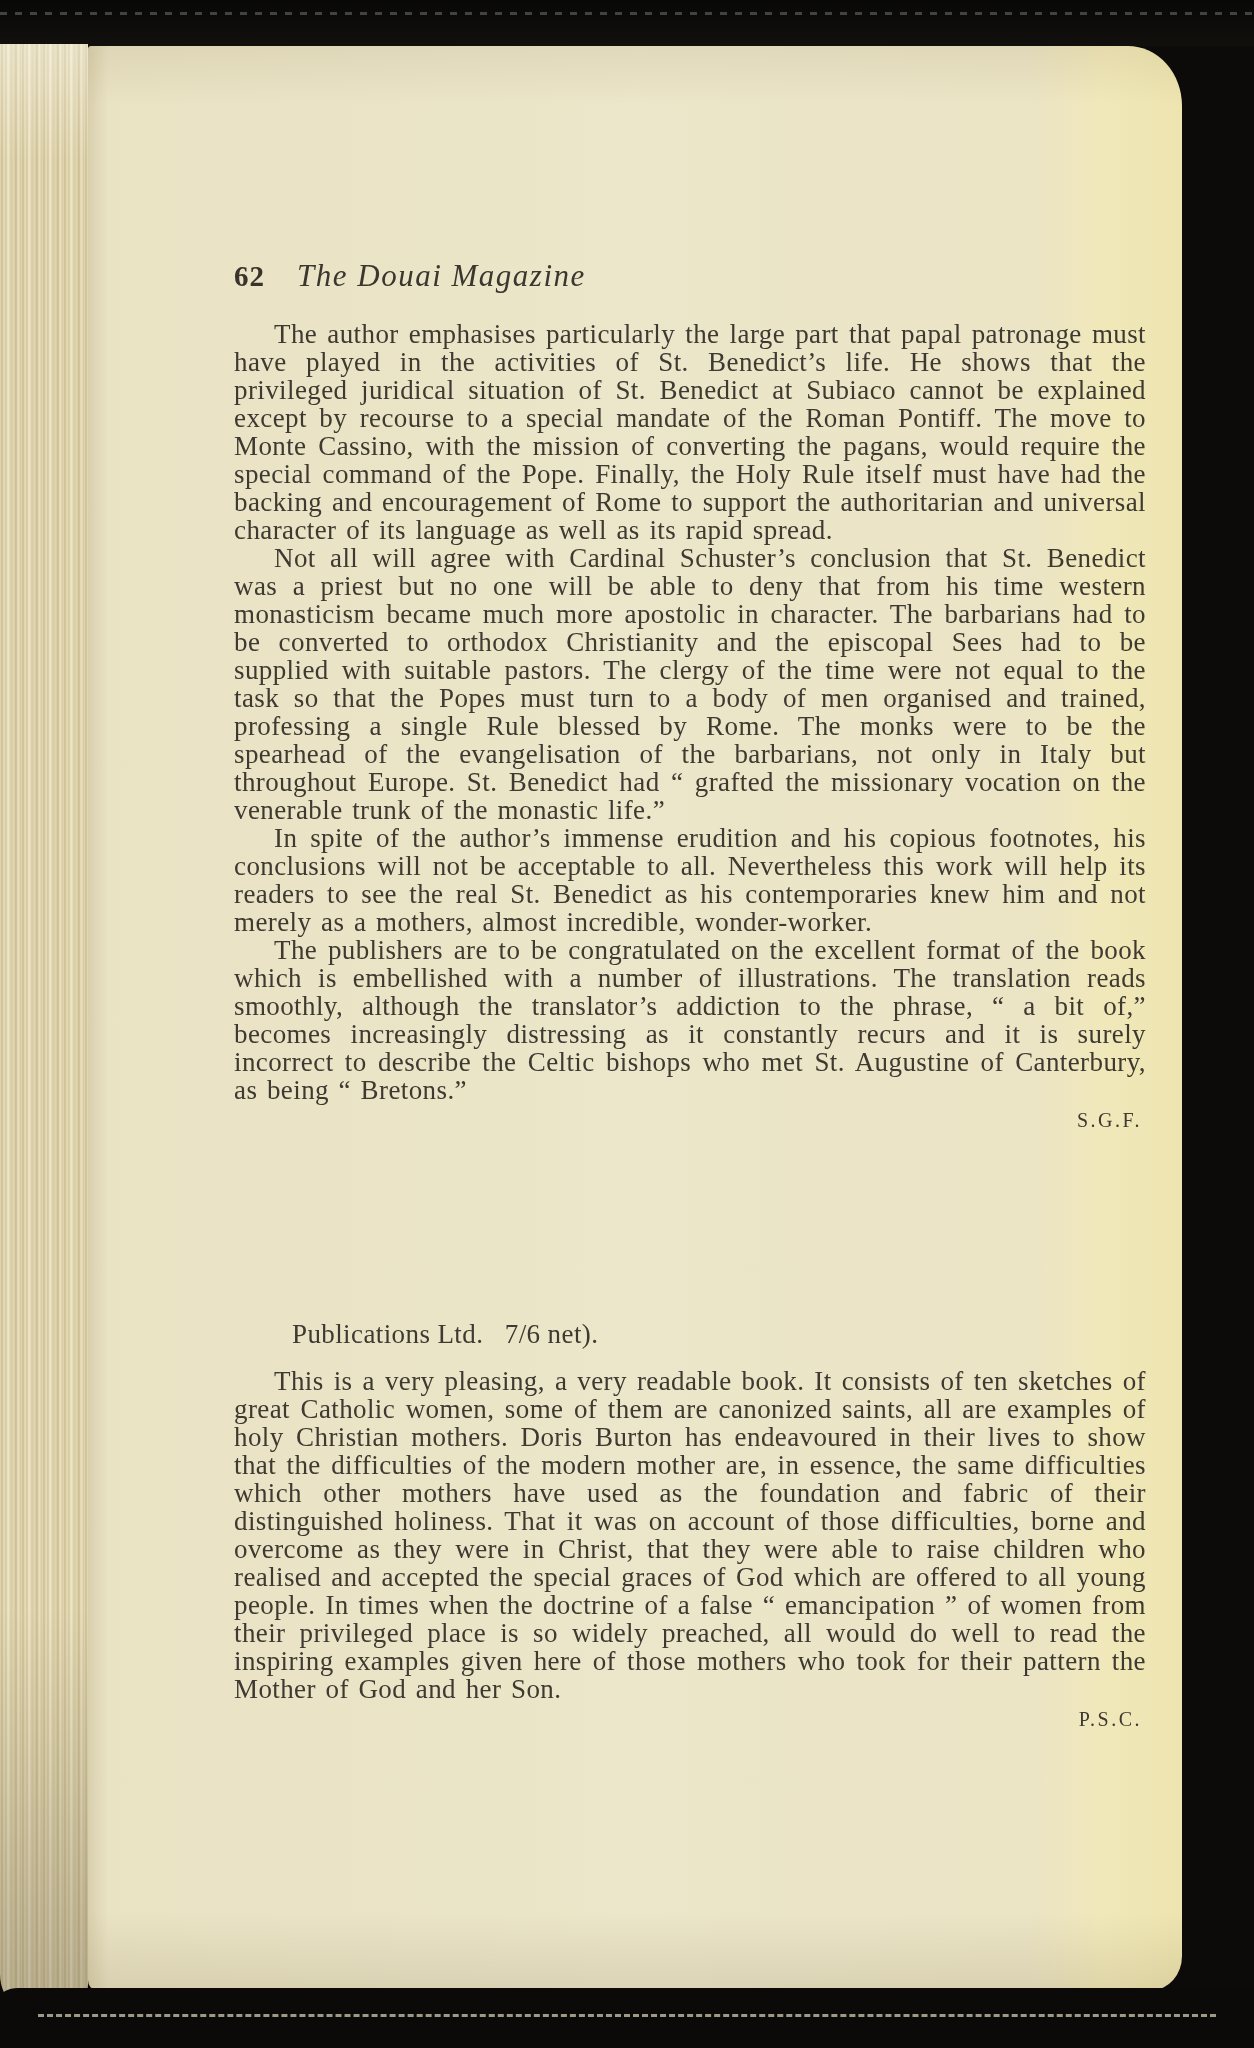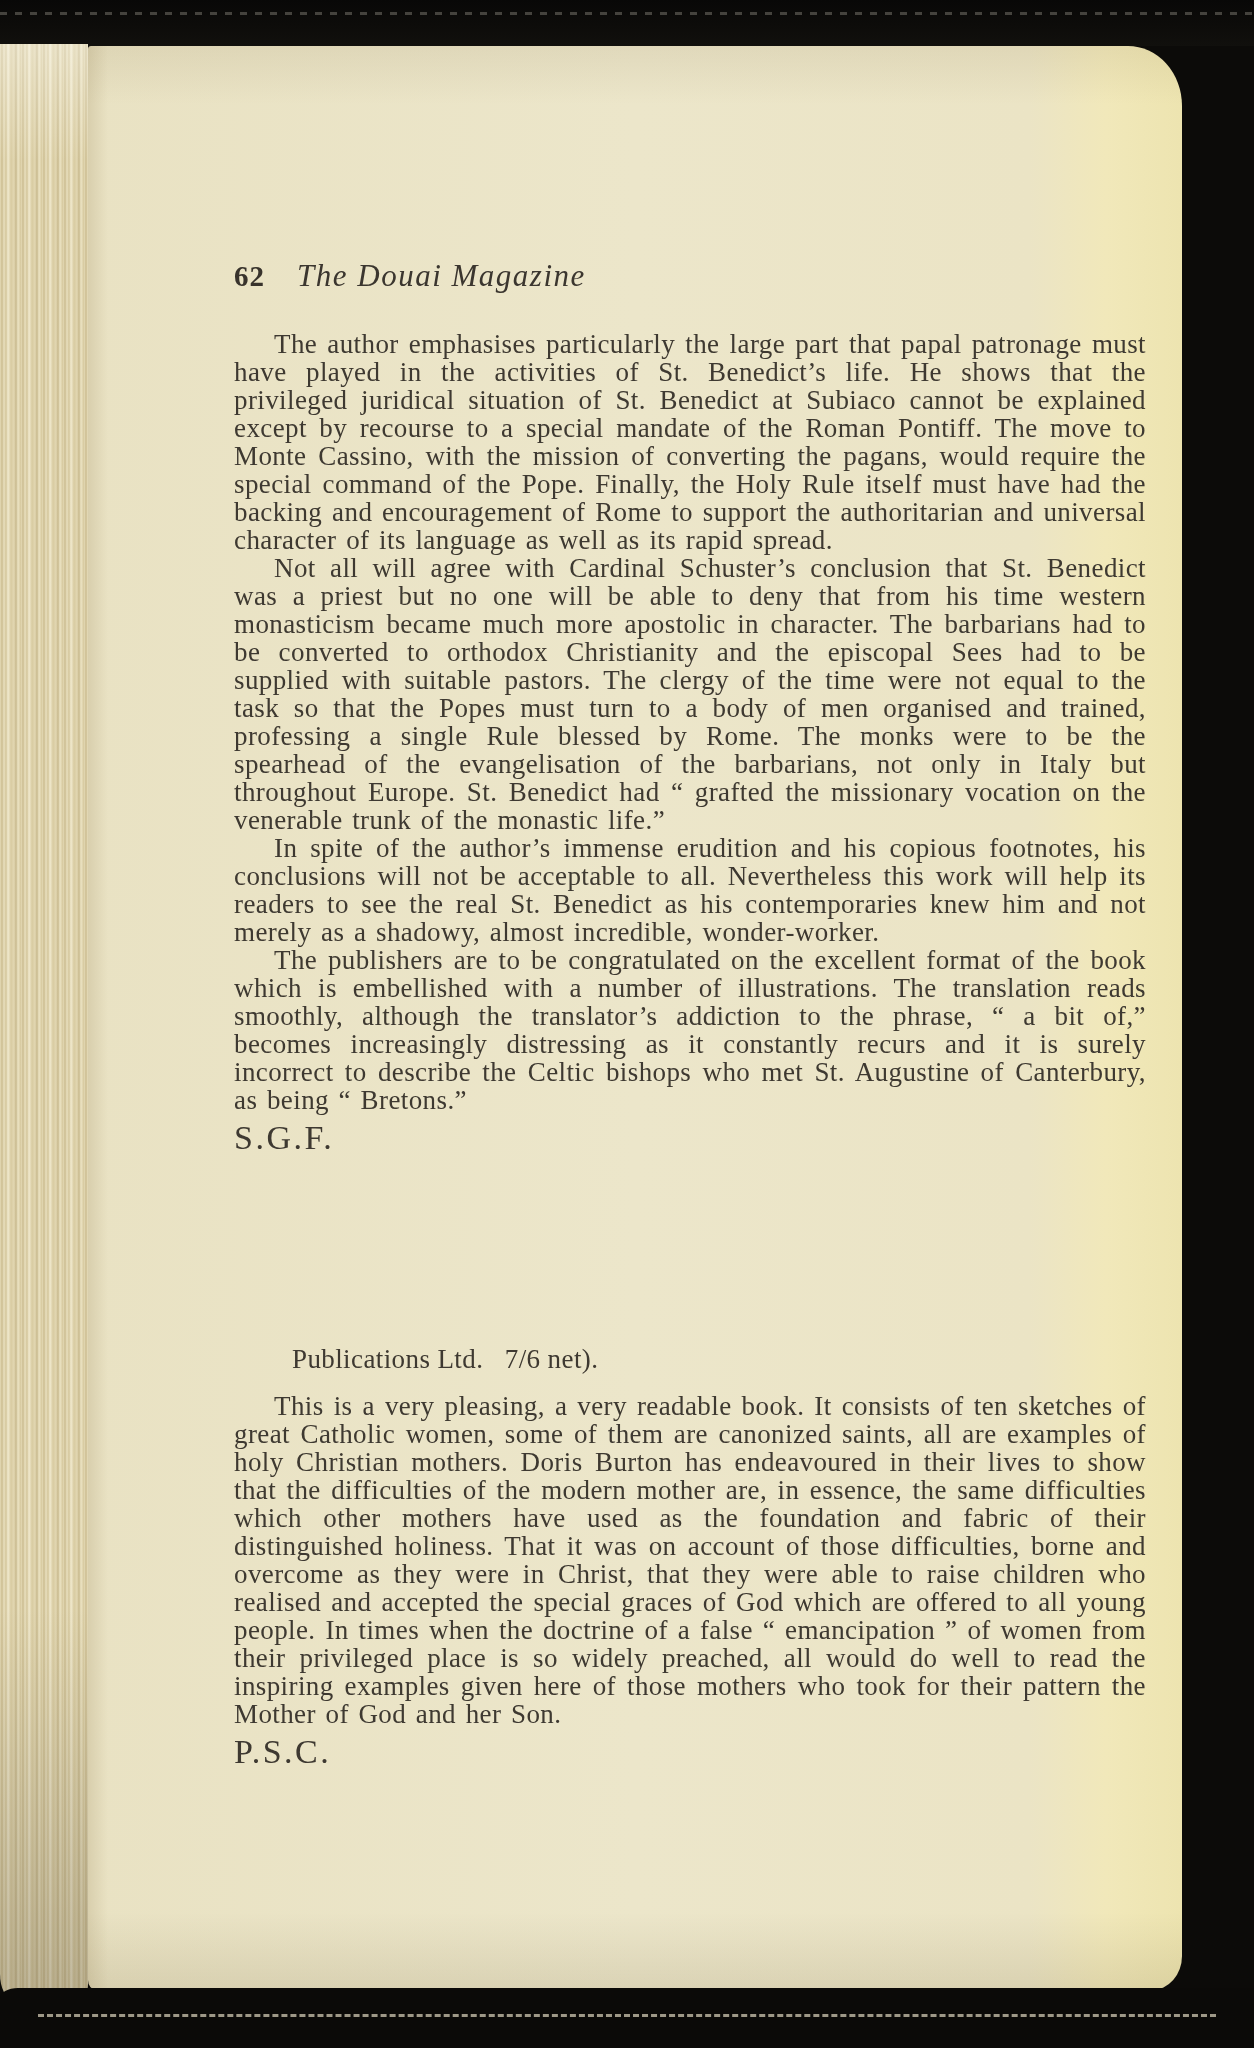--- a/index.html
+++ b/index.html
@@ -66,24 +66,24 @@
   .magazine-title{
     font-style:italic;font-size:31px;margin-left:32px;letter-spacing:1.5px;color:#3b362f;
   }
   .body-par{
     margin:0;
     text-indent:40px;
     text-align:justify;
     font-size:27px;line-height:28px;
     letter-spacing:0.4px;word-spacing:2.5px;
   }
-  .first-par{margin-top:36px;}
+  .first-par{margin-top:26px;}
   .signature{
-    text-align:left;
-    font-size:34px;letter-spacing:2.5px;
+    text-align:right;
+    font-size:20px;letter-spacing:2.5px;
     padding-right:4px;margin-top:5px;
   }
   .review-heading{
     margin-top:186px;
     font-size:27px;line-height:33px;
     letter-spacing:0.4px;
   }
   .review-heading .h-line1{word-spacing:7px;}
   .review-heading .h-line2{padding-left:58px;white-space:pre-wrap;}
   .second-par{margin-top:16px;}
@@ -99,21 +99,21 @@
 
 <div class="page">
   <div class="text-area">
 
     <div class="page-header">
       <span class="page-number">62</span><span class="magazine-title">The Douai Magazine</span>
     </div>
 
     <p class="body-par first-par">The author emphasises particularly the large part that papal patronage must have played in the activities of St. Benedict’s life. He shows that the privileged juridical situation of St. Benedict at Subiaco cannot be explained except by recourse to a special mandate of the Roman Pontiff.  The move to Monte Cassino, with the mission of converting the pagans, would require the special command of the Pope.  Finally, the Holy Rule itself must have had the backing and encouragement of Rome to support the authoritarian and universal character of its language as well as its rapid spread.</p>
     <p class="body-par">Not all will agree with Cardinal Schuster’s conclusion that St. Benedict was a priest but no one will be able to deny that from his time western monasticism became much more apostolic in character. The barbarians had to be converted to orthodox Christianity and the episcopal Sees had to be supplied with suitable pastors.  The clergy of the time were not equal to the task so that the Popes must turn to a body of men organised and trained, professing a single Rule blessed by Rome.  The monks were to be the spearhead of the evangelisation of the barbarians, not only in Italy but throughout Europe.  St. Benedict had “ grafted the missionary vocation on the venerable trunk of the monastic life.”</p>
-    <p class="body-par">In spite of the author’s immense erudition and his copious footnotes, his conclusions will not be acceptable to all.  Nevertheless this work will help its readers to see the real St. Benedict as his contemporaries knew him and not merely as a shadowy, almost incredible, wonder-worker.</p>
+    <p class="body-par">In spite of the author’s immense erudition and his copious footnotes, his conclusions will not be acceptable to all.  Nevertheless this work will help its readers to see the real St. Benedict as his contemporaries knew him and not merely as a mothers, almost incredible, wonder-worker.</p>
     <p class="body-par">The publishers are to be congratulated on the excellent format of the book which is embellished with a number of illustrations.  The translation reads smoothly, although the translator’s addiction to the phrase, “ a bit of,” becomes increasingly distressing as it constantly recurs and it is surely incorrect to describe the Celtic bishops who met St. Augustine of Canterbury, as being “ Bretons.”</p>
 
     <div class="signature">S.G.F.</div>
 
     <div class="review-heading">
       <div class="h-line2">Publications Ltd.   7/6 net).</div>
     </div>
 
     <p class="body-par second-par">This is a very pleasing, a very readable book.  It consists of ten sketches of great Catholic women, some of them are canonized saints, all are examples of holy Christian mothers.  Doris Burton has endeavoured in their lives to show that the difficulties of the modern mother are, in essence, the same difficulties which other mothers have used as the foundation and fabric of their distinguished holiness.  That it was on account of those difficulties, borne and overcome as they were in Christ, that they were able to raise children who realised and accepted the special graces of God which are offered to all young people.  In times when the doctrine of a false “ emancipation ” of women from their privileged place is so widely preached, all would do well to read the inspiring examples given here of those mothers who took for their pattern the Mother of God and her Son.</p>
 

